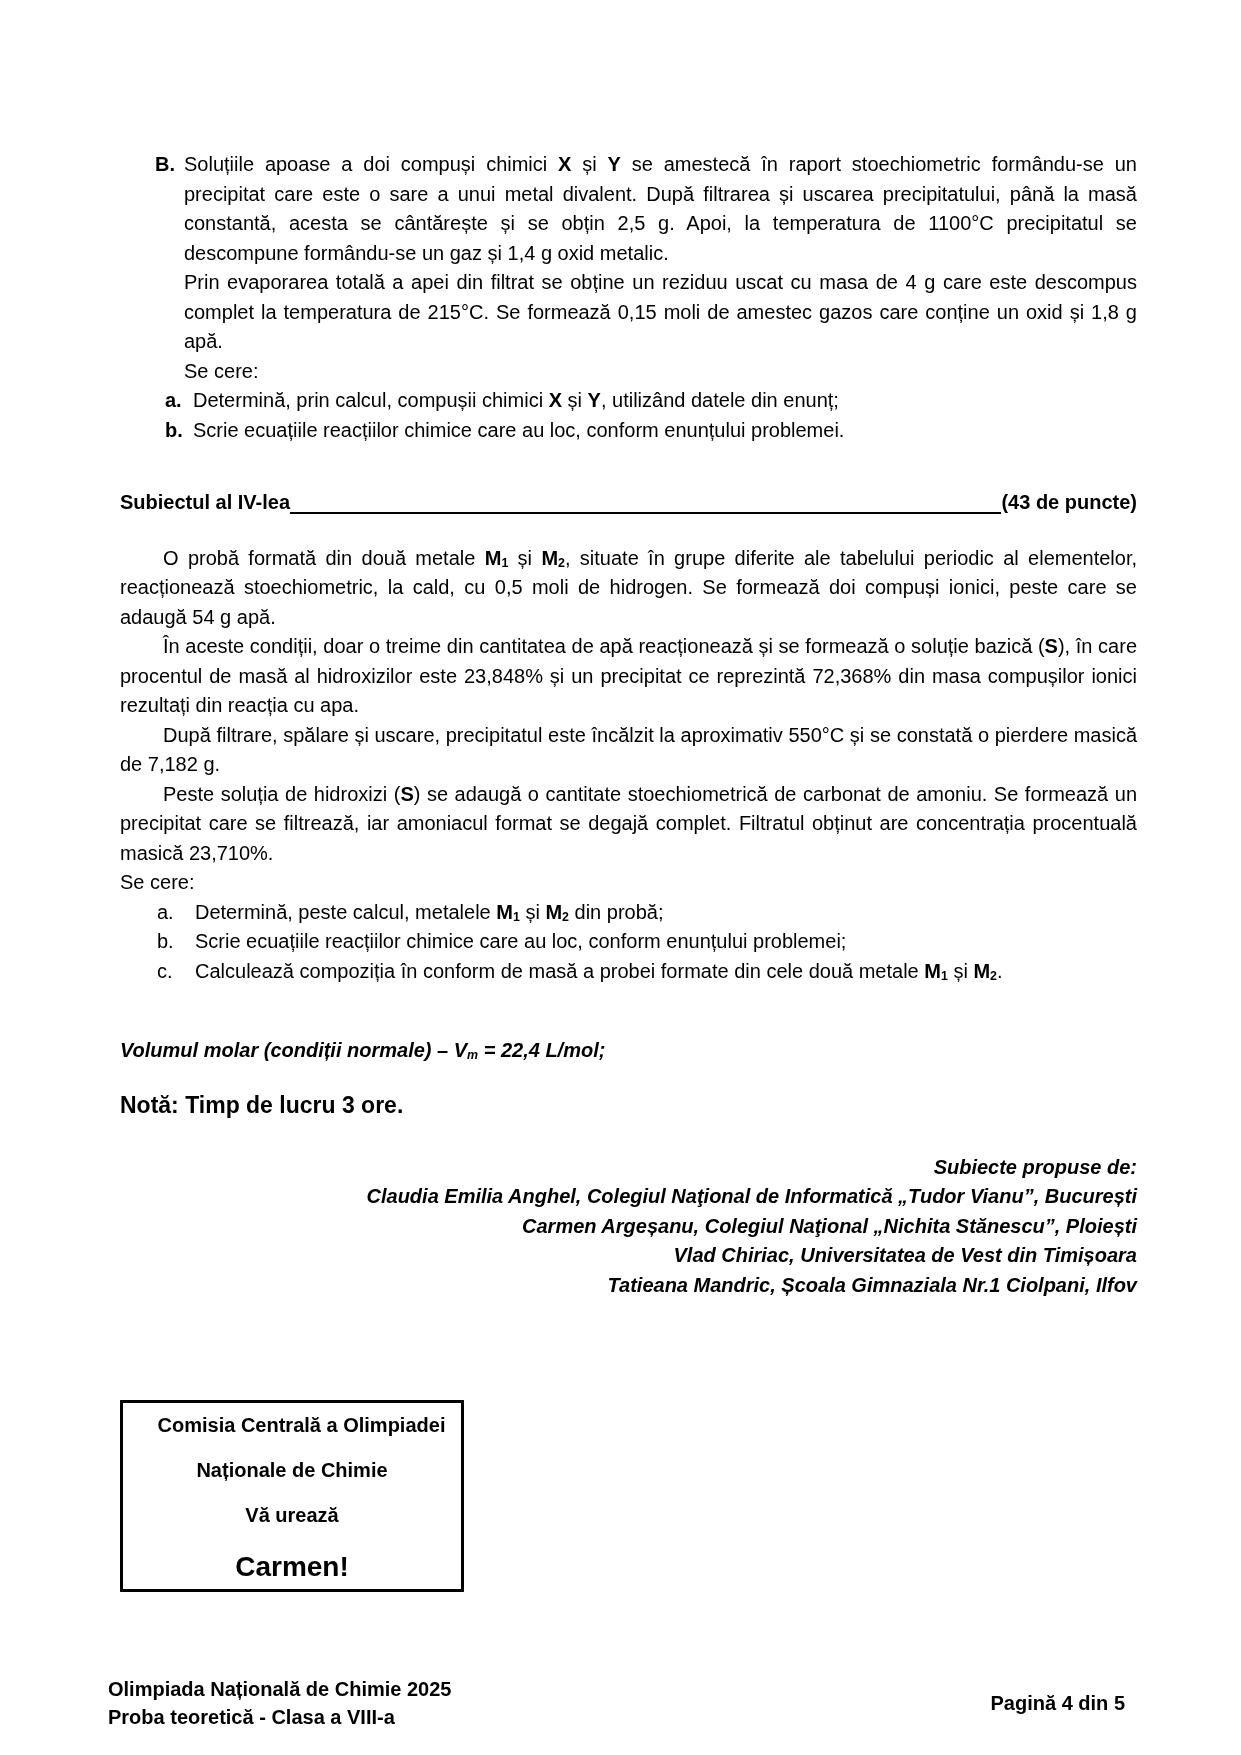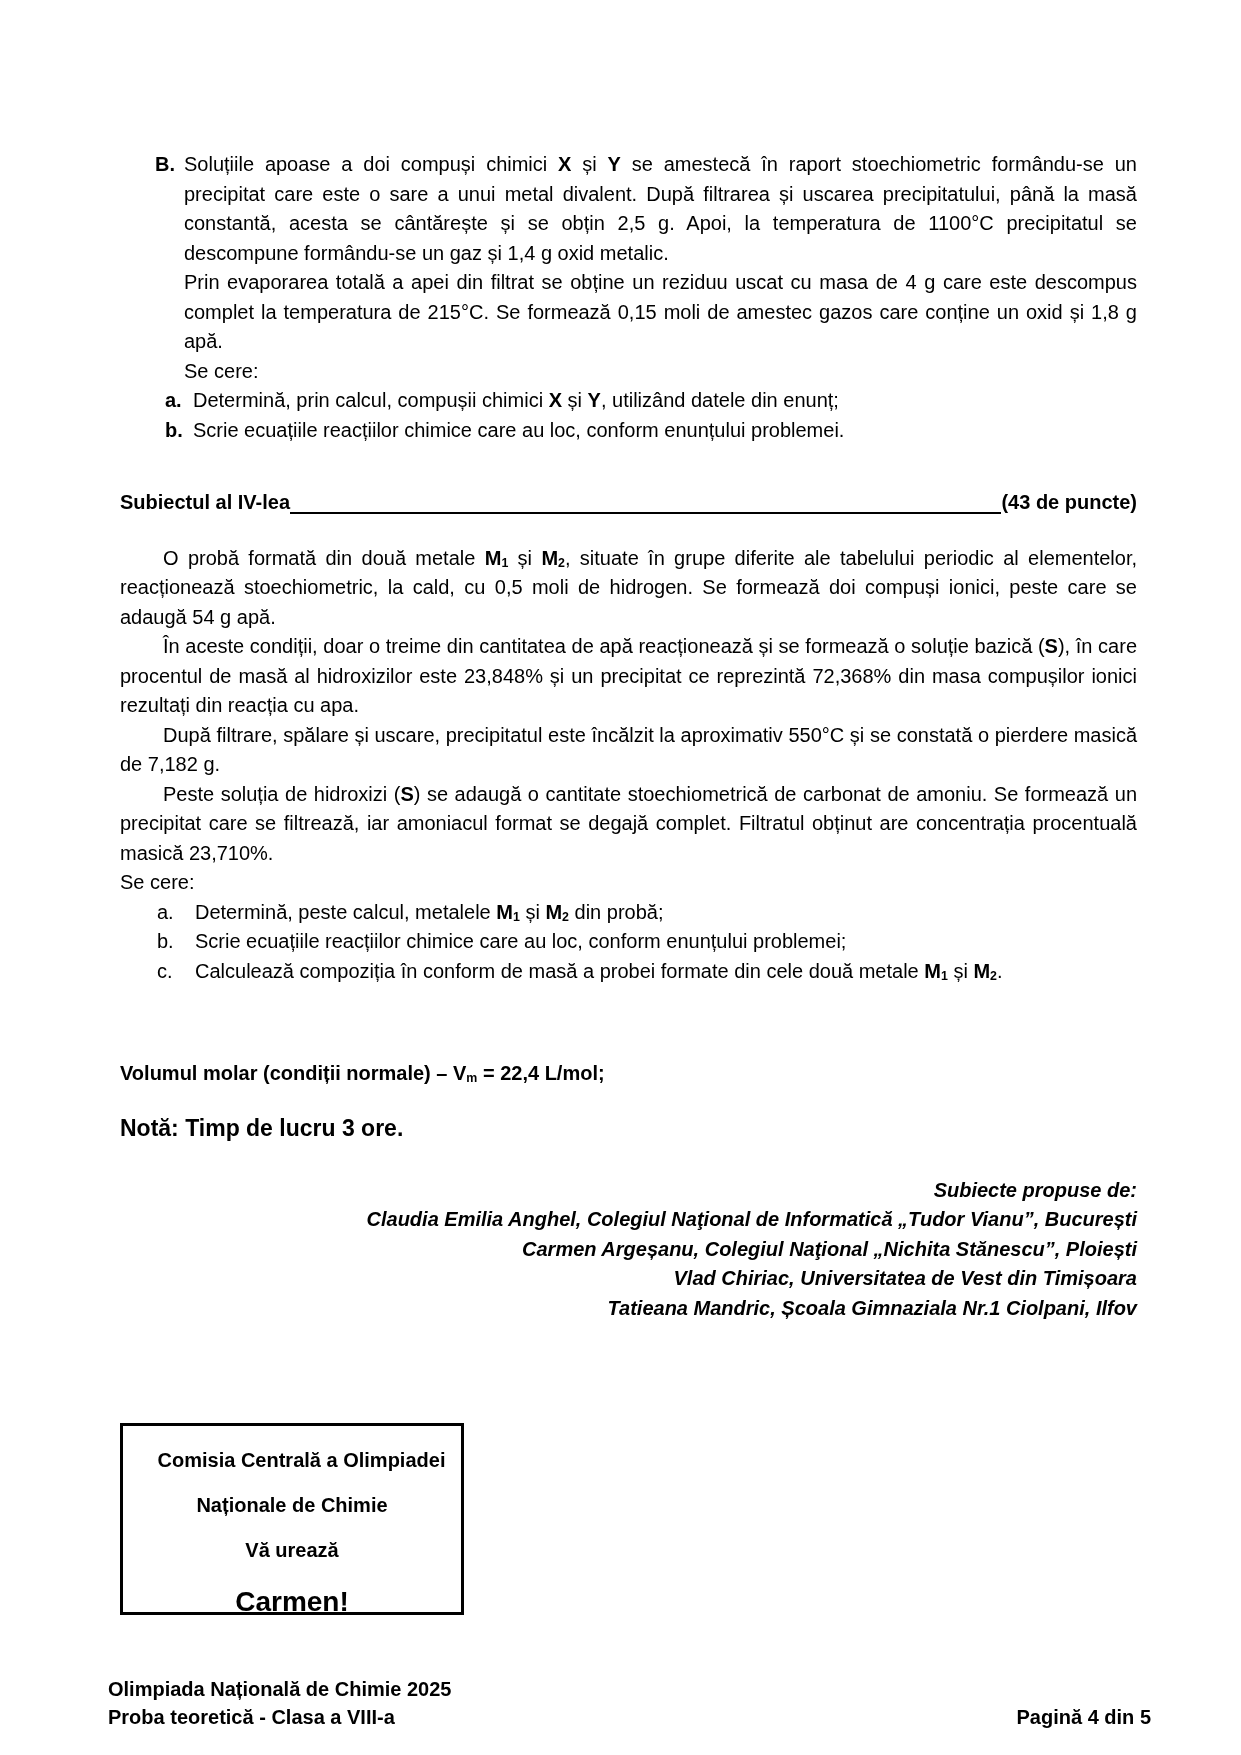--- a/index.html
+++ b/index.html
@@ -23,37 +23,37 @@
   .list1 .li{display:flex;}
   .list1 .li-label{width:28px;flex:none;font-weight:700;}
   .list2{margin-left:37px;}
   .list2 .li{display:flex;}
   .list2 .li-label{width:38px;flex:none;}
   .li-text{flex:1;min-width:0;}
   .heading-row{display:flex;margin-top:43px;font-weight:700;text-align:right;}
   .heading-fill{flex:1;border-bottom:2.5px solid #000;margin-bottom:4px;}
   .para-ind{text-indent:43px;}
   .p-first{margin-top:26px;}
-  .molar{margin-top:73px;font-weight:700;}
+  .molar{margin-top:50px;font-weight:700;font-style:italic;}
   .nota{margin-top:22px;font-weight:700;font-size:23px;line-height:34px;}
   .credits{margin-top:31px;text-align:right;font-weight:700;font-style:italic;}
   .combox{
     margin-top:100px;
     width:344px;height:192px;
     border:3px solid #000;
     box-sizing:border-box;
     text-align:center;font-weight:700;
     padding-top:7px;
   }
   .combox .bline{line-height:30px;margin-top:15px;}
-  .combox .bline:first-child{margin-top:12px;padding-left:19px;}
+  .combox .bline:first-child{margin-top:0;padding-left:19px;}
   .combox .succes{font-size:28px;line-height:38px;margin-top:18px;}
   .footer{
-    position:absolute;left:108px;right:90px;top:1676px;
-    display:flex;justify-content:space-between;align-items:flex-end;
+    position:absolute;left:108px;right:116px;top:1676px;
+    display:flex;justify-content:space-between;align-items:center;
     font-weight:700;font-size:20px;line-height:27.5px;
   }
   sub{font-size:0.62em;line-height:0;vertical-align:-0.18em;}
 </style>
 </head>
 <body>
 
 <div class="page">
   <div class="content">
 

